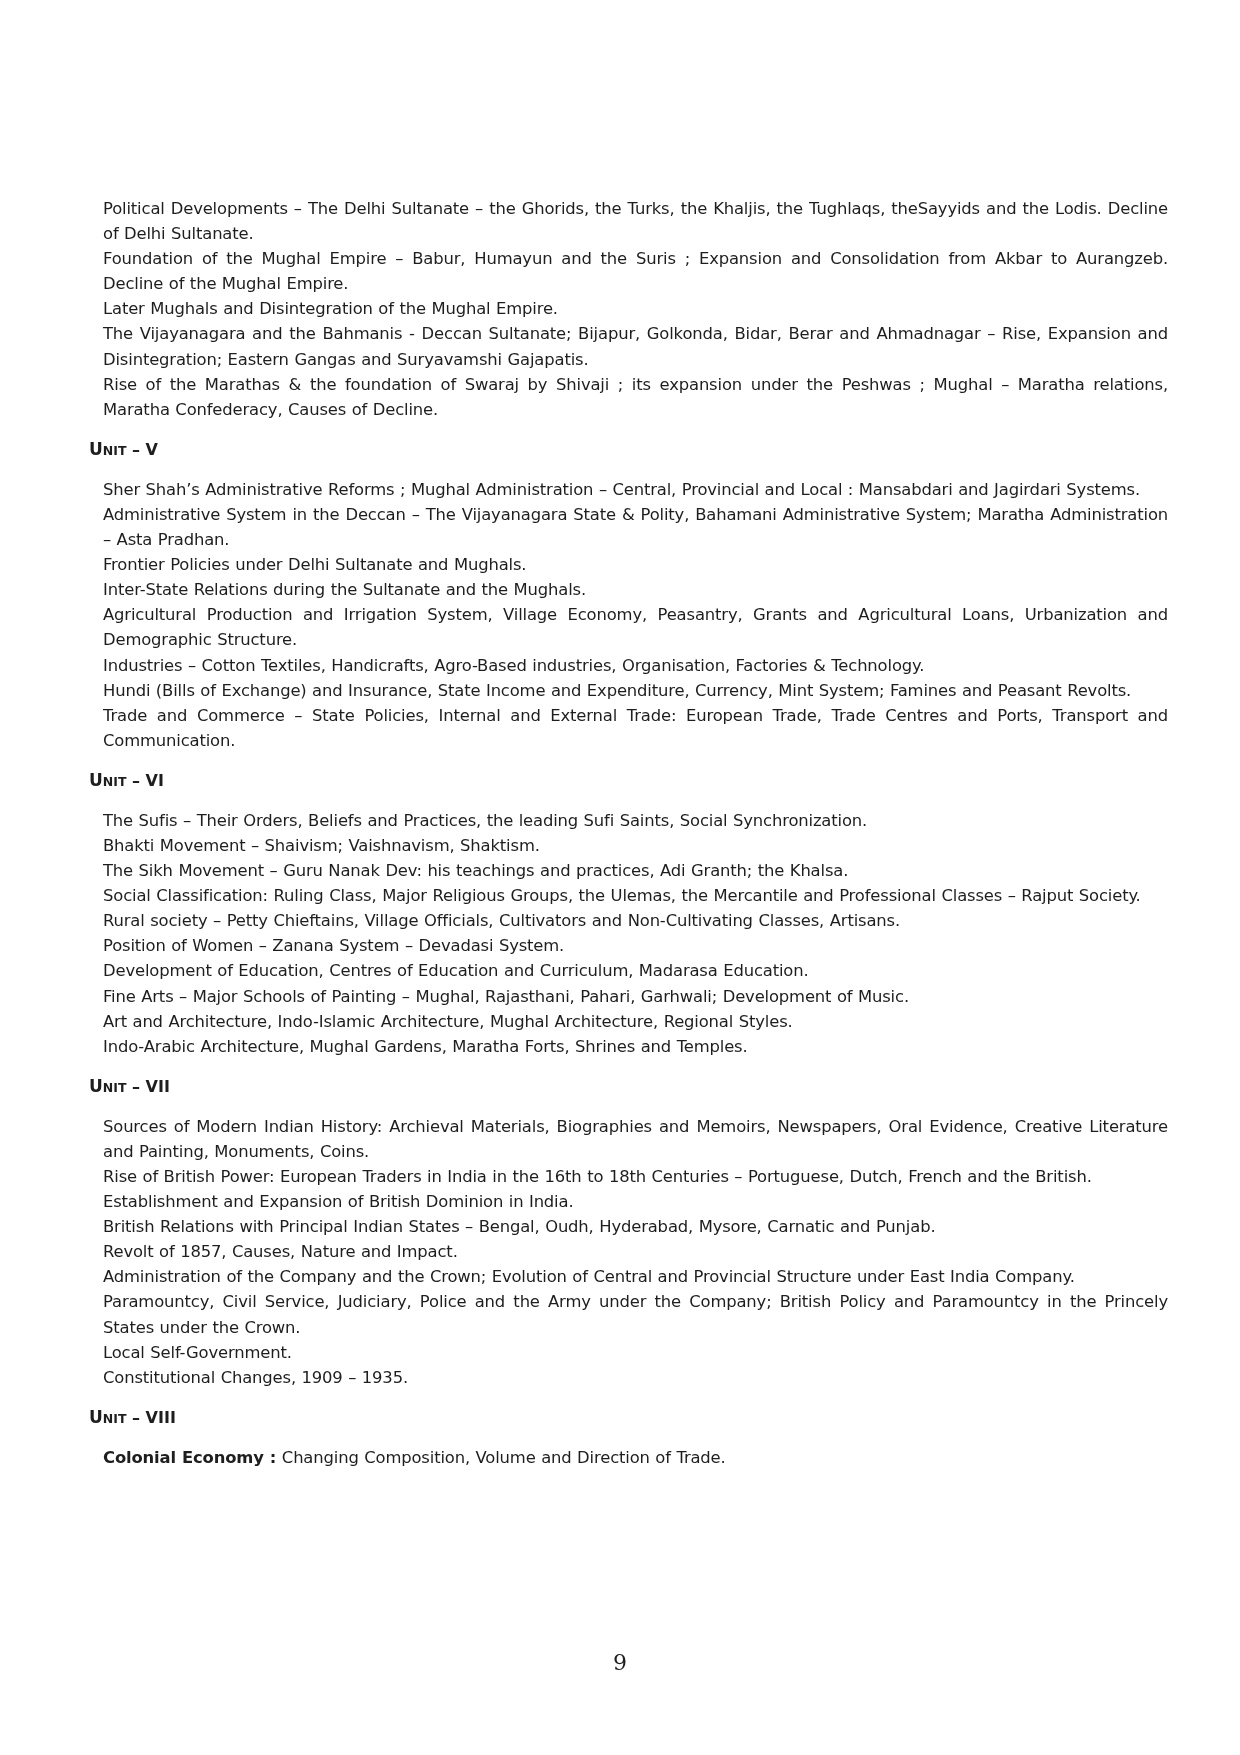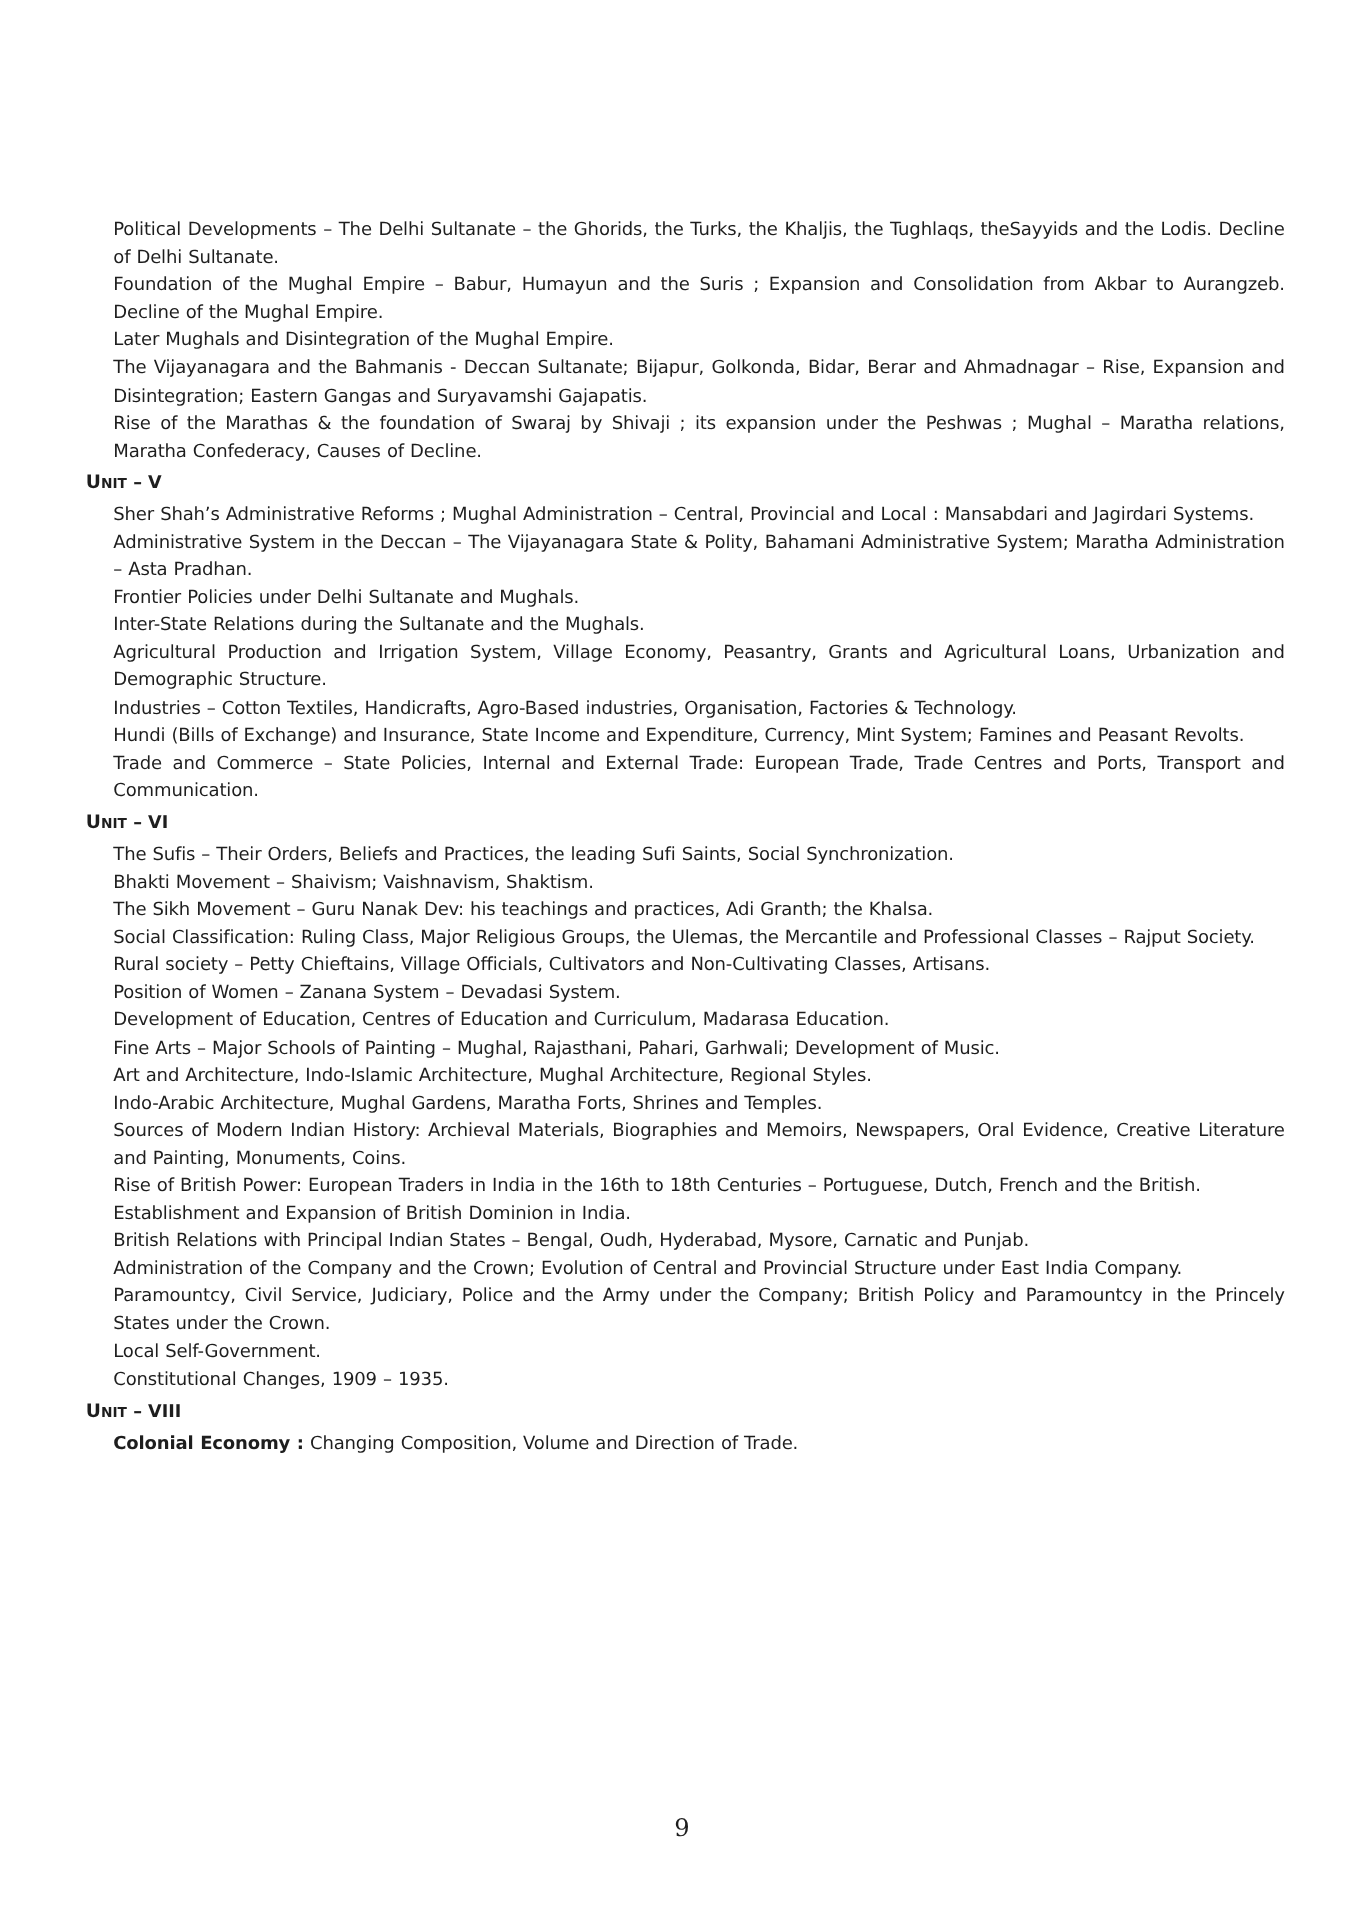--- a/index.html
+++ b/index.html
@@ -27,21 +27,21 @@
     position: absolute;
     left: 74px;
     top: 196px;
     width: 1094px;
   }
   .unit-heading {
     font-weight: bold;
     font-size: 16px;
     line-height: 25px;
     height: 25px;
-    margin: 4px;
+    margin: 15px;
     padding: 0;
     letter-spacing: 0;
   }
   .unit-heading .u-cap { font-size: 17px; }
   .unit-heading .u-sc { font-size: 12.5px; }
   .item {
     margin: 0 0 0 29px;
     font-size: 16.4px;
     line-height: 25.1px;
     text-align: justify;
@@ -88,24 +88,26 @@
     <p class="item">Bhakti Movement – Shaivism; Vaishnavism, Shaktism.</p>
     <p class="item">The Sikh Movement – Guru Nanak Dev: his teachings and practices, Adi Granth; the Khalsa.</p>
     <p class="item">Social Classification: Ruling Class, Major Religious Groups, the Ulemas, the Mercantile and Professional Classes – Rajput Society.</p>
     <p class="item">Rural society – Petty Chieftains, Village Officials, Cultivators and Non-Cultivating Classes, Artisans.</p>
     <p class="item">Position of Women – Zanana System – Devadasi System.</p>
     <p class="item">Development of Education, Centres of Education and Curriculum, Madarasa Education.</p>
     <p class="item">Fine Arts – Major Schools of Painting – Mughal, Rajasthani, Pahari, Garhwali; Development of Music.</p>
     <p class="item">Art and Architecture, Indo-Islamic Architecture, Mughal Architecture, Regional Styles.</p>
     <p class="item">Indo-Arabic Architecture, Mughal Gardens, Maratha Forts, Shrines and Temples.</p>
 
+    <div class="unit-heading"><span class="u-cap">U</span><span class="u-sc">NIT</span><span> – VII</span></div>
     <p class="item"><b></b><span>Sources of Modern Indian History: Archieval Materials, Biographies and Memoirs, Newspapers, Oral Evidence, Creative Literature and Painting, Monuments, Coins.</span></p>
     <p class="item">Rise of British Power: European Traders in India in the 16th to 18th Centuries – Portuguese, Dutch, French and the British.</p>
     <p class="item">Establishment and Expansion of British Dominion in India.</p>
     <p class="item">British Relations with Principal Indian States – Bengal, Oudh, Hyderabad, Mysore, Carnatic and Punjab.</p>
+    <p class="item">Revolt of 1857, Causes, Nature and Impact.</p>
     <p class="item">Administration of the Company and the Crown; Evolution of Central and Provincial Structure under East India Company.</p>
     <p class="item">Paramountcy, Civil Service, Judiciary, Police and the Army under the Company; British Policy and Paramountcy in the Princely States under the Crown.</p>
     <p class="item">Local Self-Government.</p>
     <p class="item">Constitutional Changes, 1909 – 1935.</p>
 
     <div class="unit-heading"><span class="u-cap">U</span><span class="u-sc">NIT</span><span> – VIII</span></div>
     <p class="item"><b>Colonial Economy :</b><span> Changing Composition, Volume and Direction of Trade.</span></p>
 
   </div>
 

